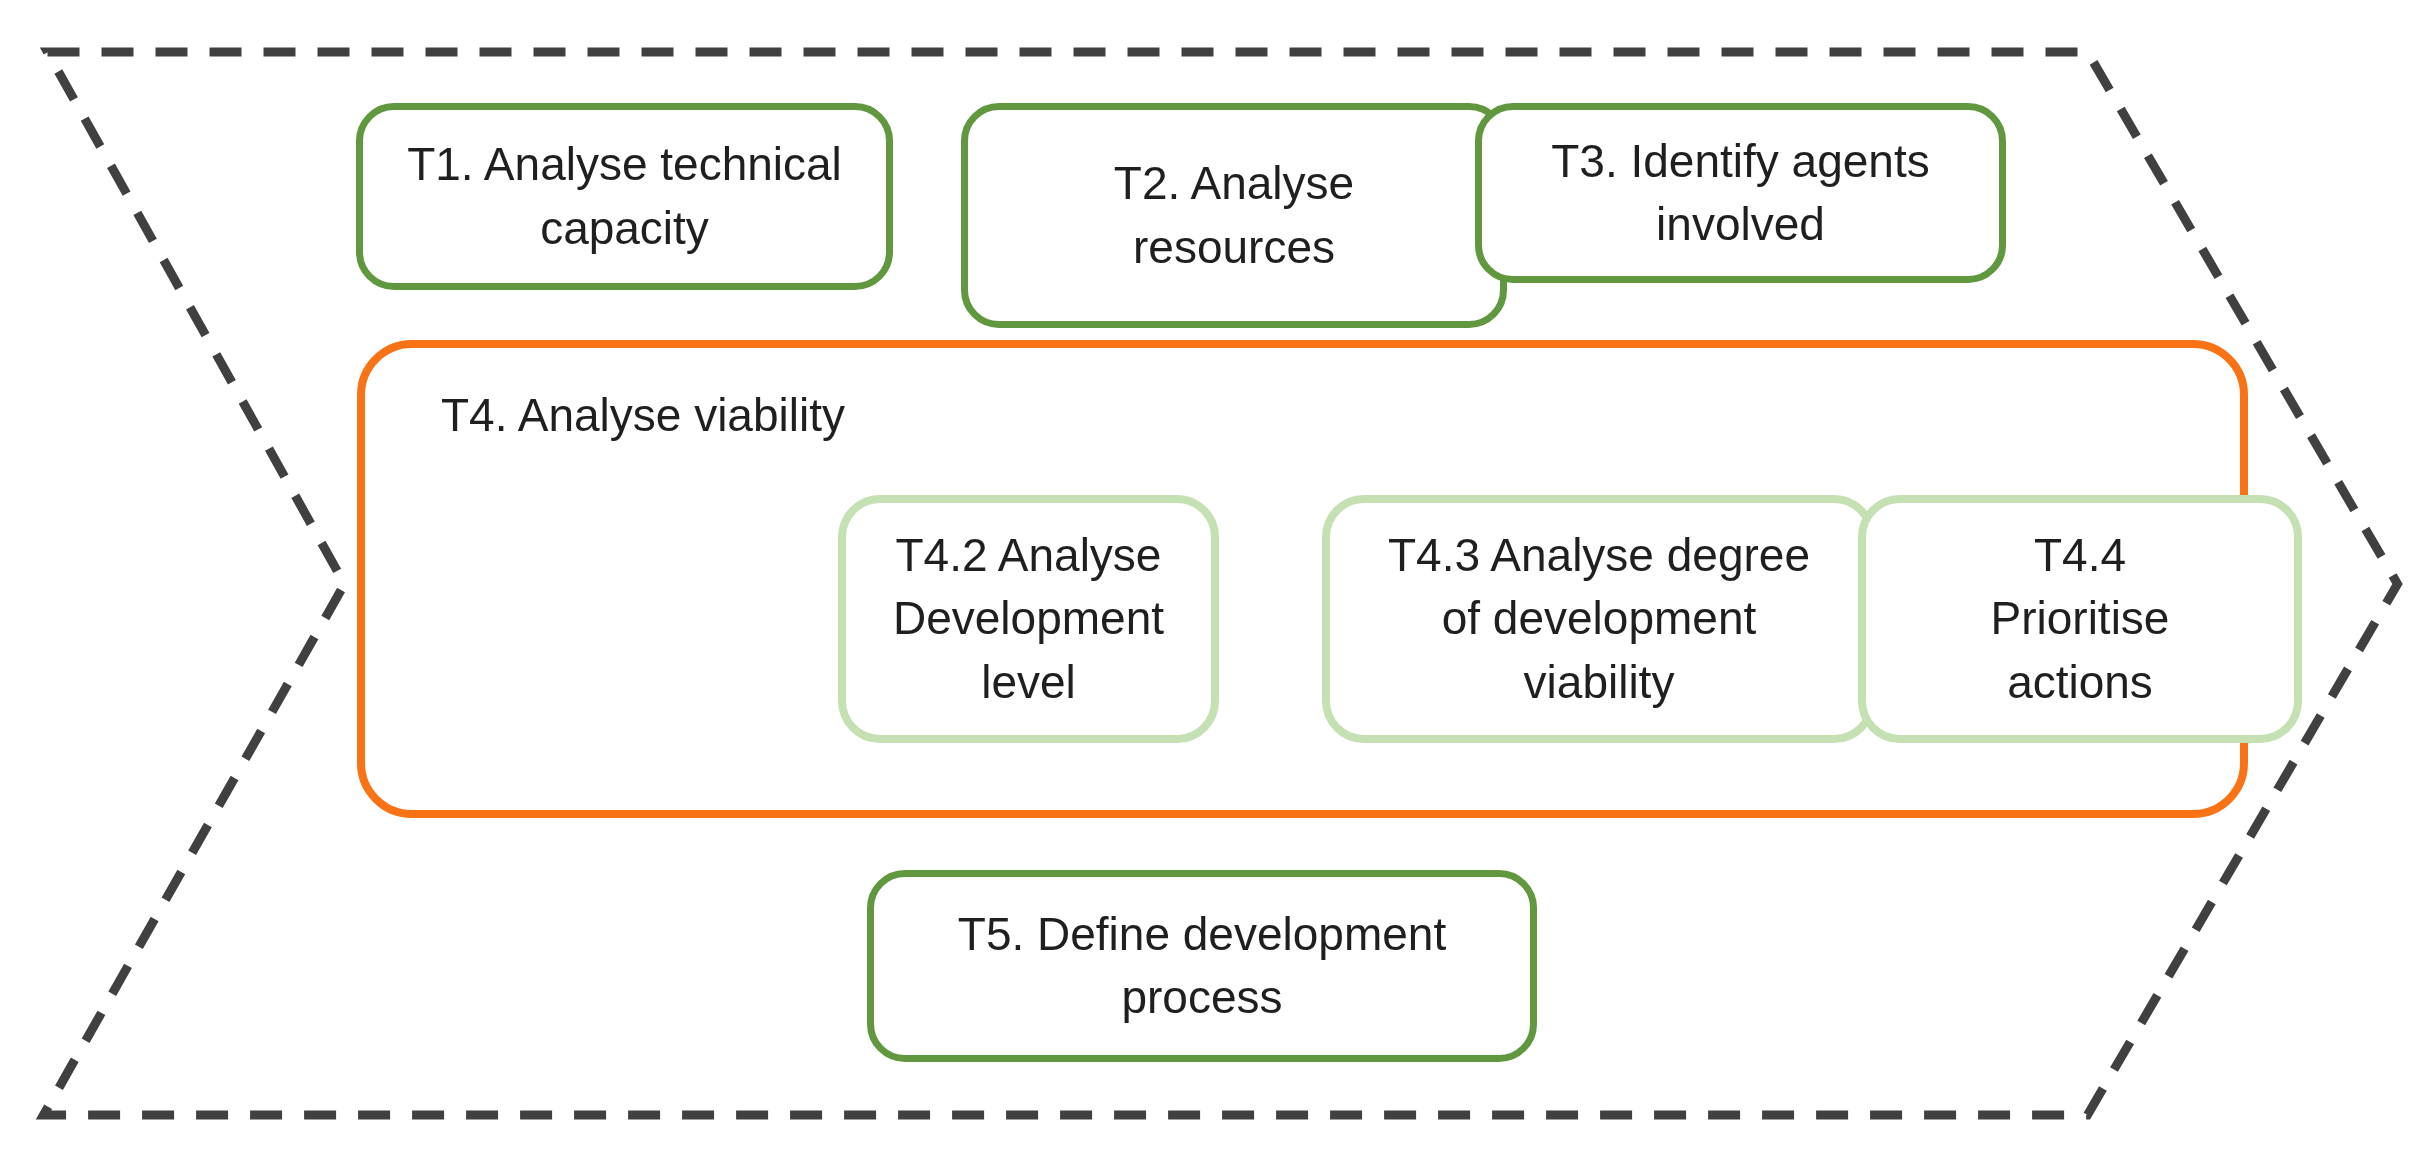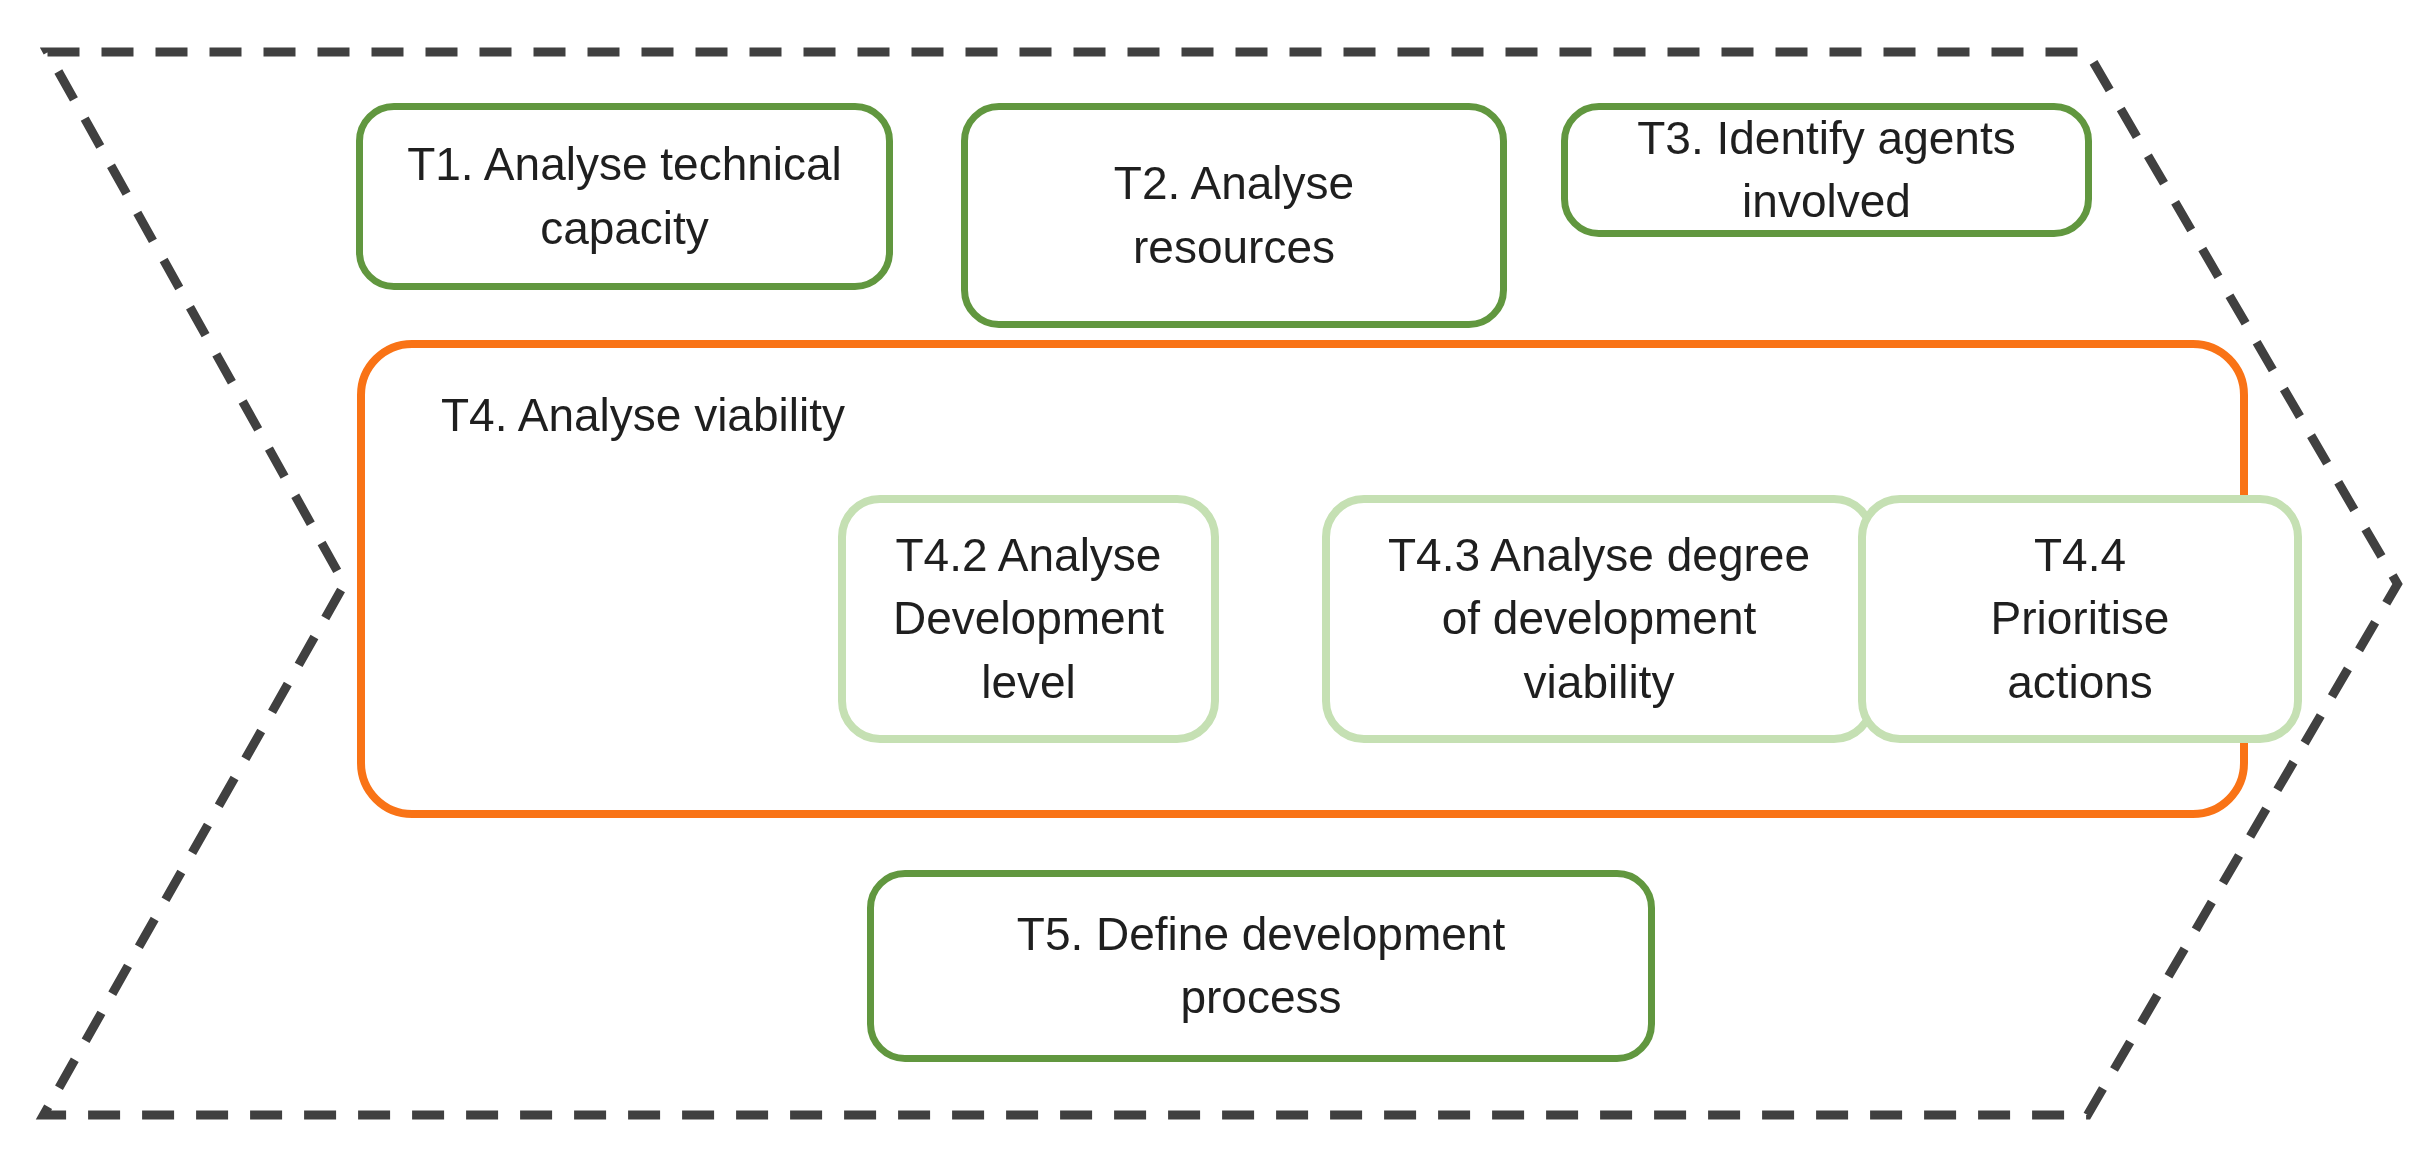--- a/index.html
+++ b/index.html
@@ -40,22 +40,22 @@
     display: flex;
     align-items: center;
     justify-content: center;
     text-align: center;
     font-size: 46px;
     line-height: 1.38;
     white-space: pre-line;
   }
   .t1 { left: 356px; top: 103px; width: 537px; height: 187px; }
   .t2 { left: 961px; top: 103px; width: 546px; height: 225px; }
-  .t3 { left: 1561px; top: 103px; width: 531px; height: 134px; }
-  .t5 { left: 867px; top: 870px; width: 788px; height: 192px; }
+  .t3 { left: 1475px; top: 103px; width: 531px; height: 180px; }
+  .t5 { left: 867px; top: 870px; width: 670px; height: 192px; }
 
   .container-box {
     position: absolute;
     box-sizing: border-box;
     left: 357px;
     top: 340px;
     width: 1891px;
     height: 478px;
     background: #ffffff;
     border: 8px solid #f97316;

